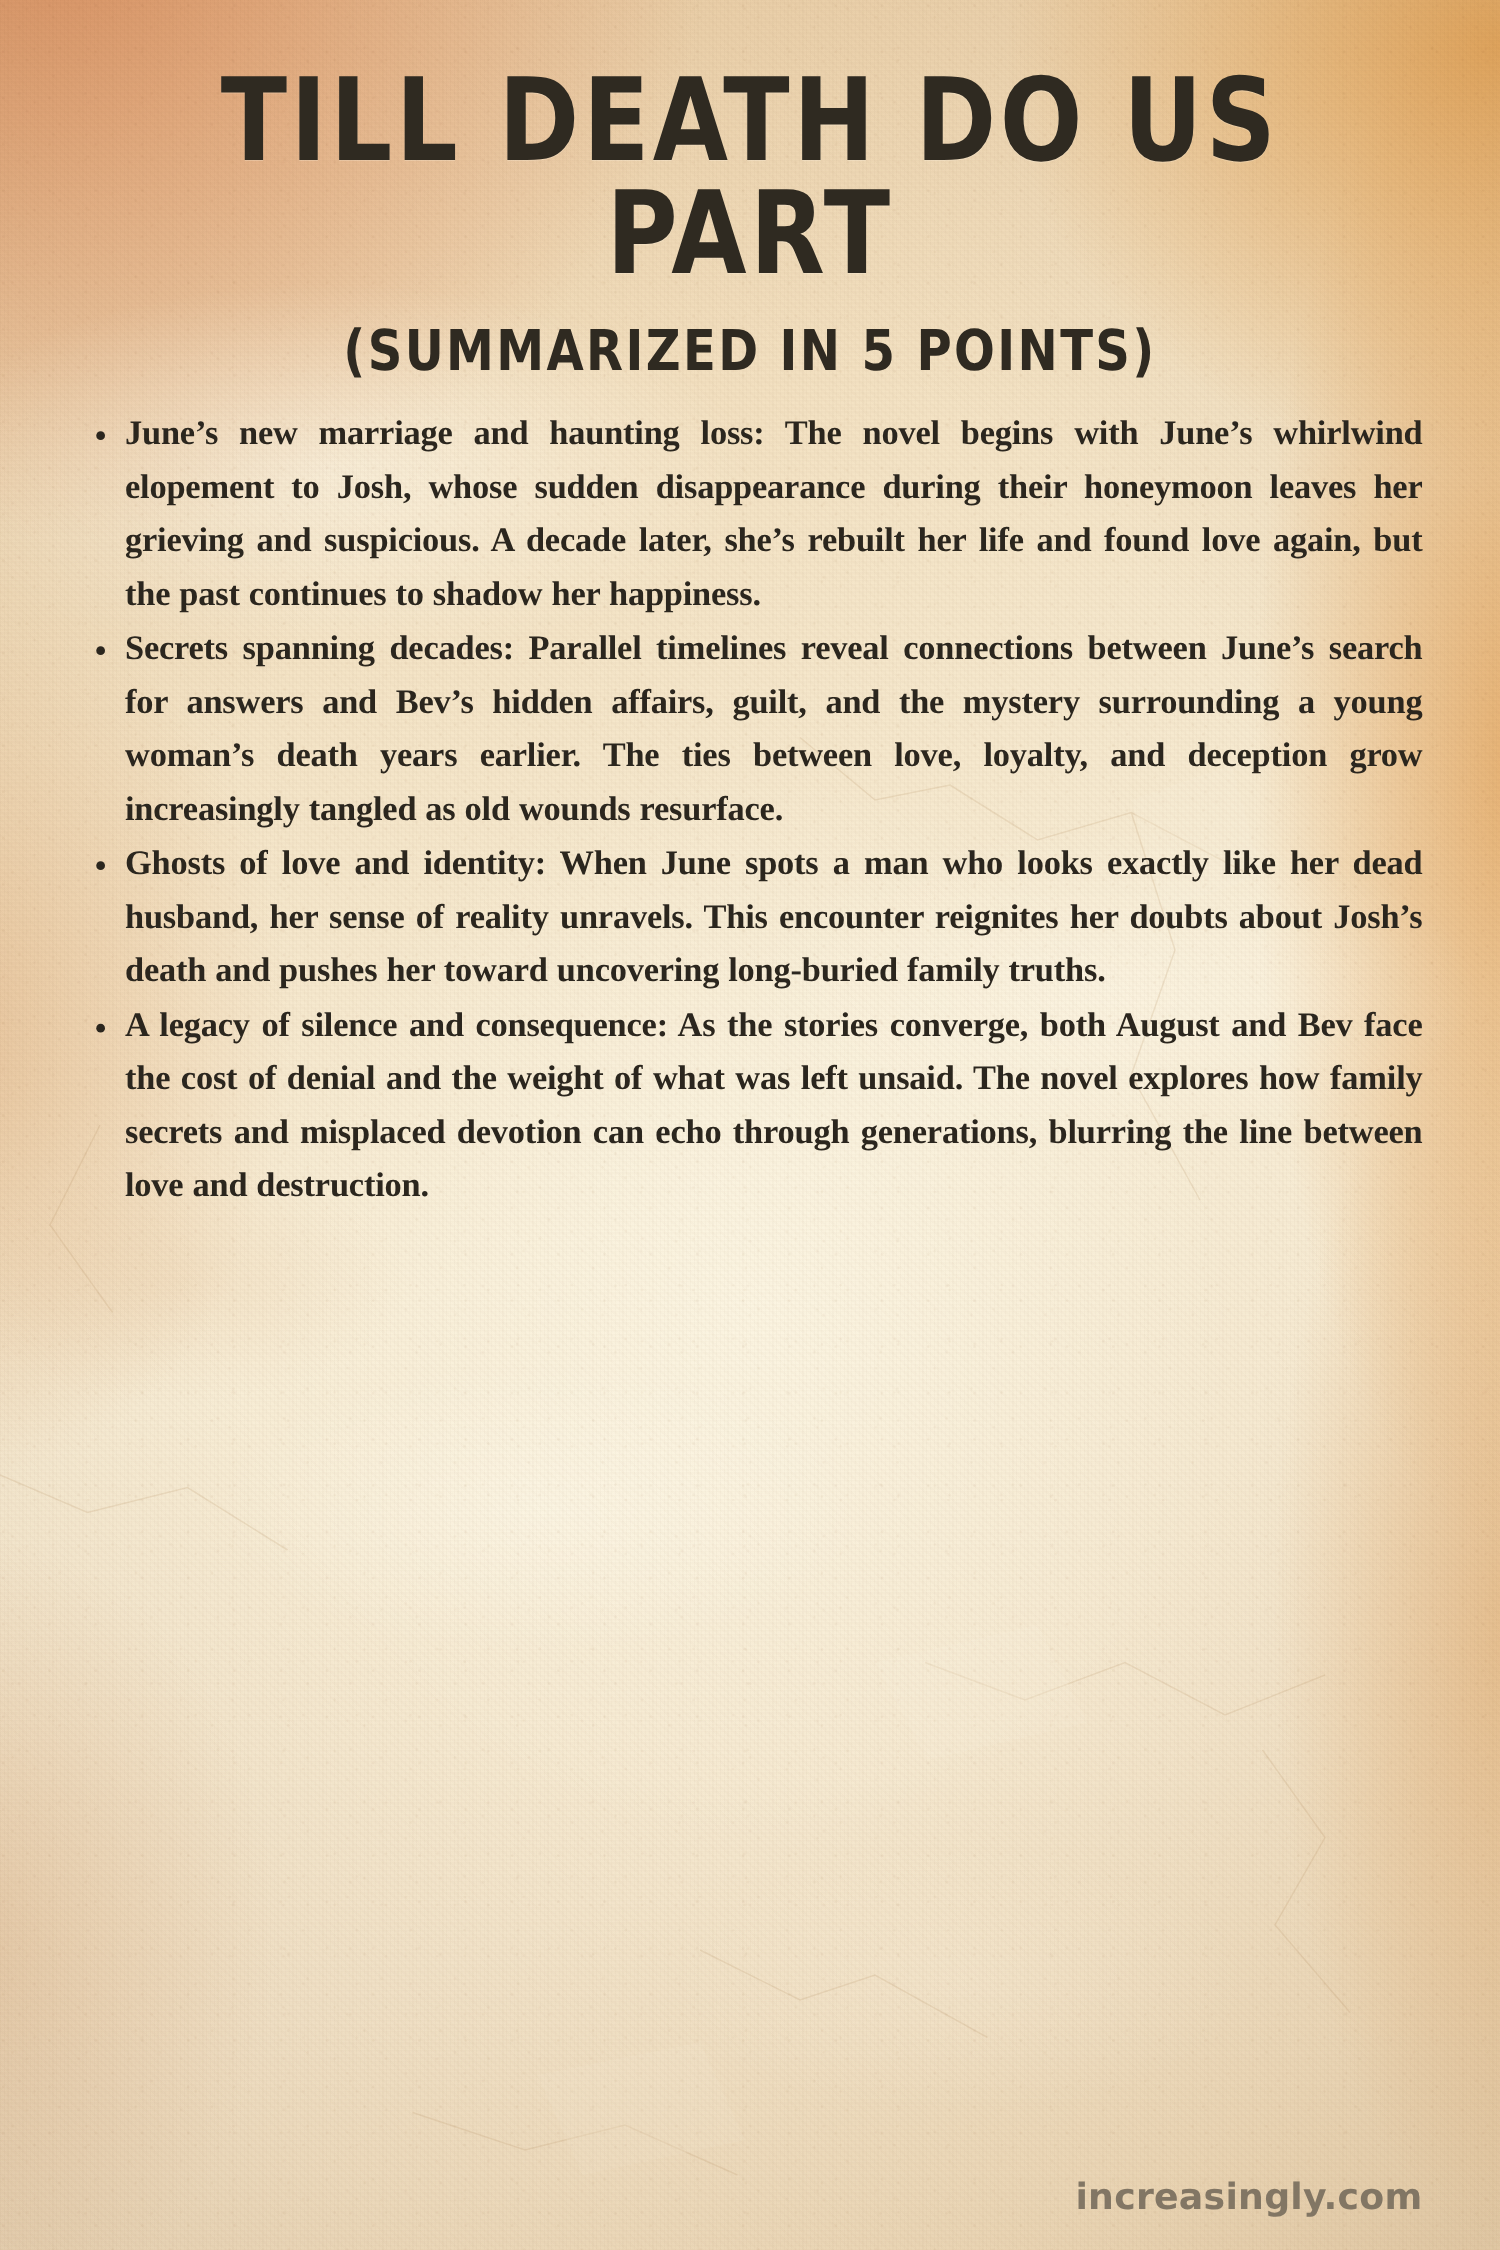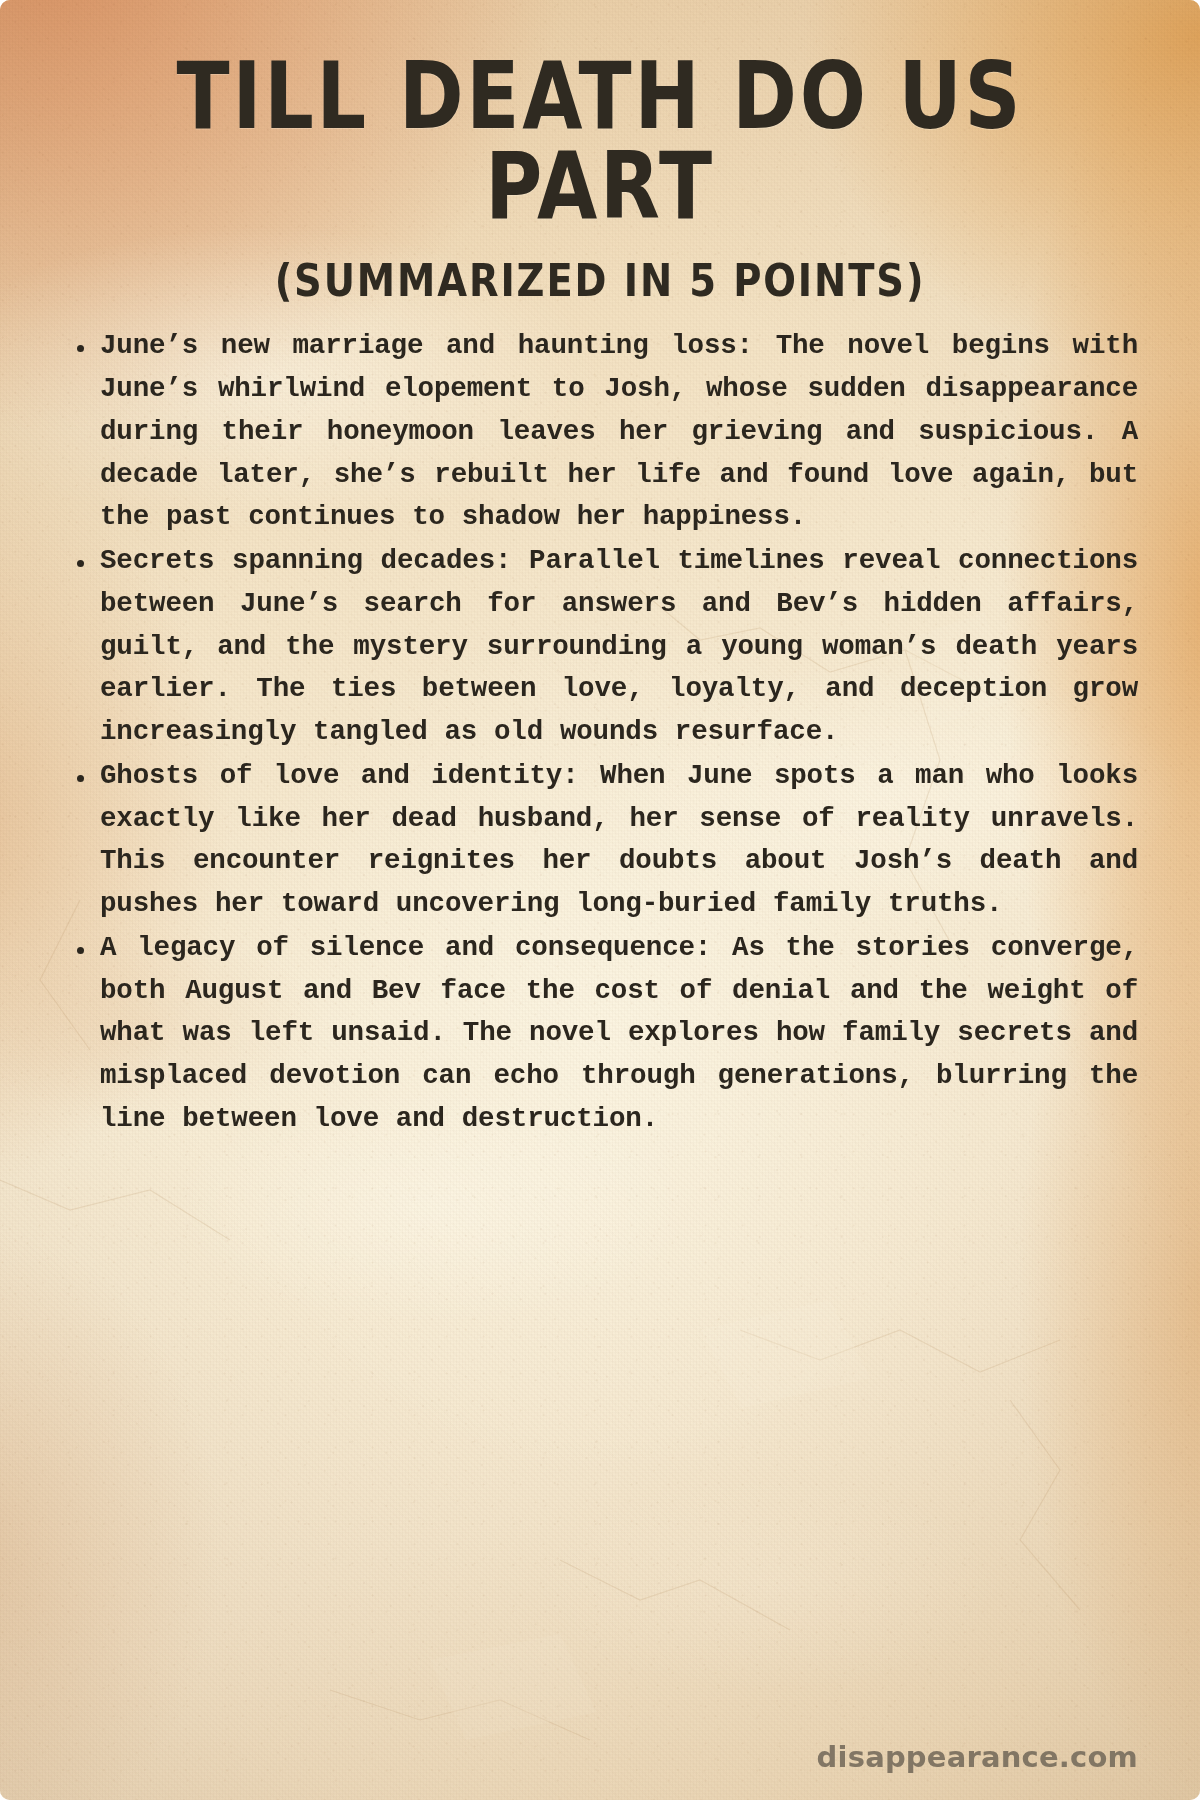--- a/index.html
+++ b/index.html
@@ -14,21 +14,20 @@
     font-family: "DejaVu Sans", sans-serif;
   }
 
   #poster {
     position: relative;
     width: 1200px;
     height: 1800px;
     box-sizing: border-box;
     overflow: hidden;
     background-color: #f3e3c8;
-    border-radius: 10px;
   }
 
   
   .bg-layer {
     position: absolute;
     inset: 0;
     pointer-events: none;
   }
 
   .bg-base {
@@ -146,21 +145,21 @@
   ul.points {
     list-style: none;
     margin: 22px 0 0 0;
     padding: 0;
   }
 
   ul.points > li {
     position: relative;
     padding-left: 38px;
     margin: 0 0 1px 0;
-    font-family: Liberation Mono, monospace;
+    font-family: Liberation Serif, serif;
     font-weight: bold;
     font-size: 27.5px;
     line-height: 1.555;
     color: #2b261e;
     text-align: justify;
     text-justify: inter-word;
     letter-spacing: -0.15px;
     word-spacing: 0.5px;
   }
 
@@ -239,17 +238,17 @@
       </li>
       <li>
         <span class="lead">Ghosts of love and identity: When June spots a man who looks exactly like her dead husband, her sense of reality unravels. This encounter reignites her doubts about Josh’s death and pushes her toward uncovering long-buried family truths.</span>
       </li>
       <li>
         <span class="lead">A legacy of silence and consequence: As the stories converge, both August and Bev face the cost of denial and the weight of what was left unsaid. The novel explores how family secrets and misplaced devotion can echo through generations, blurring the line between love and destruction.</span>
       </li>
     </ul>
 
     <div class="footer">
-      <span class="watermark">disappearance.com</span>
+      <span class="watermark">increasingly.com</span>
     </div>
 
   </div>
 </div>
 
 </body></html>

